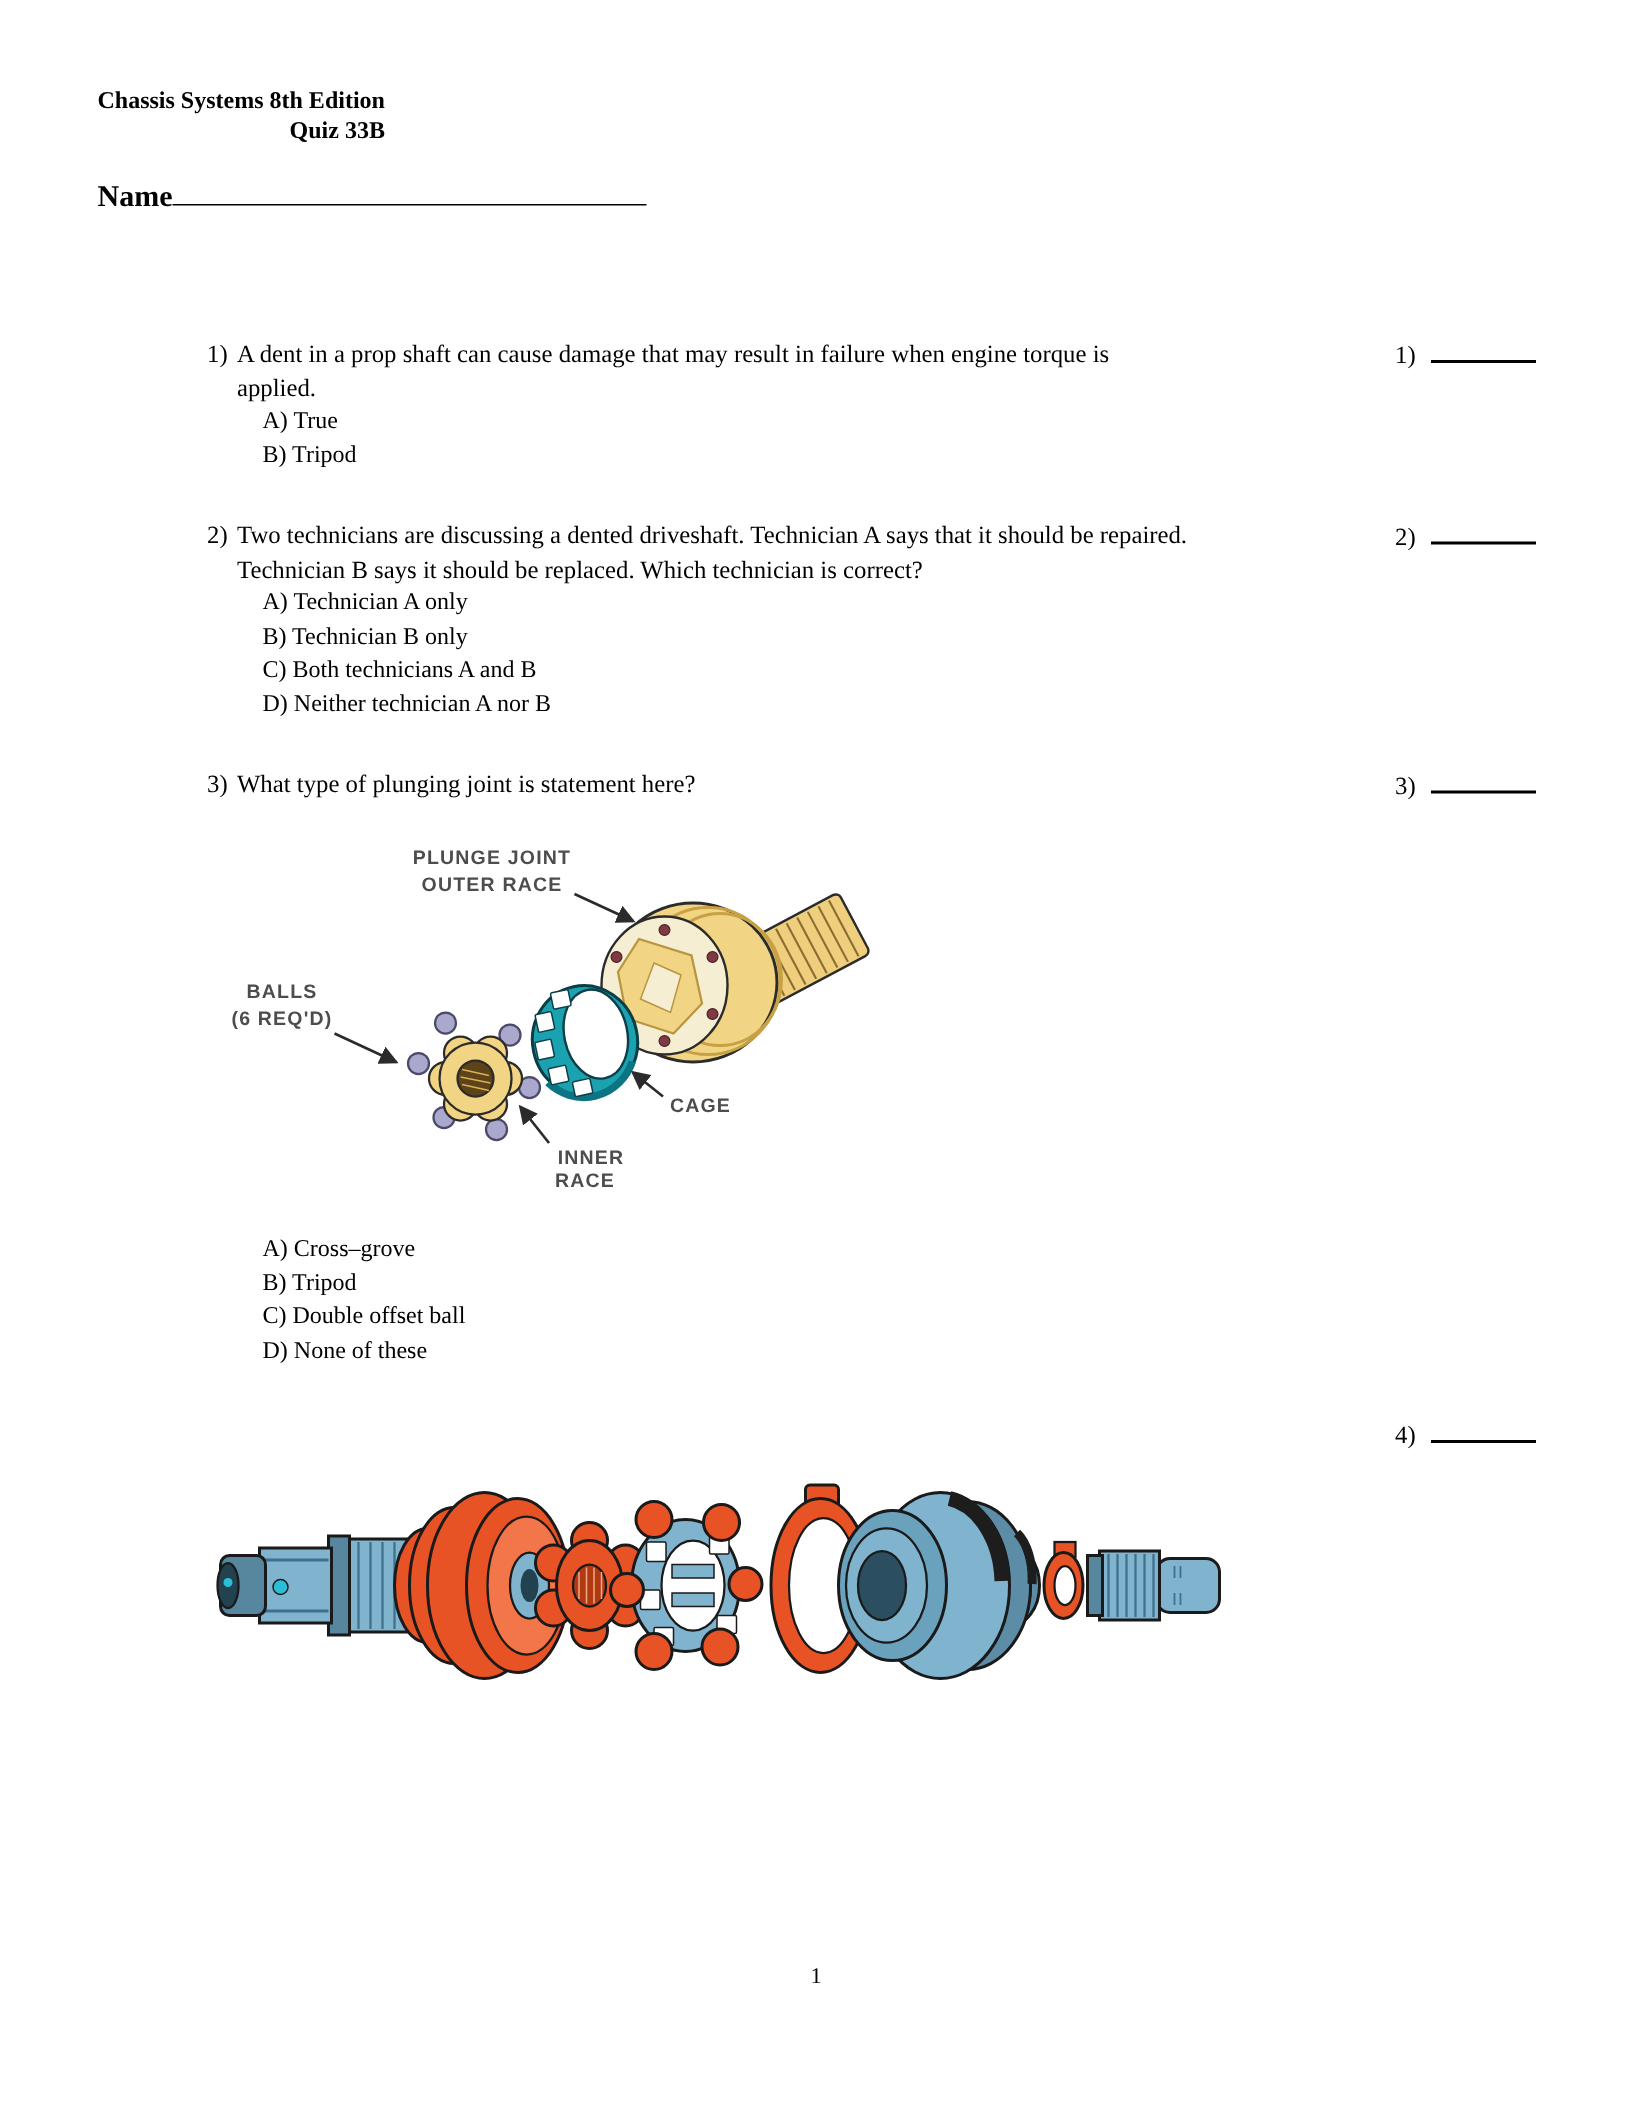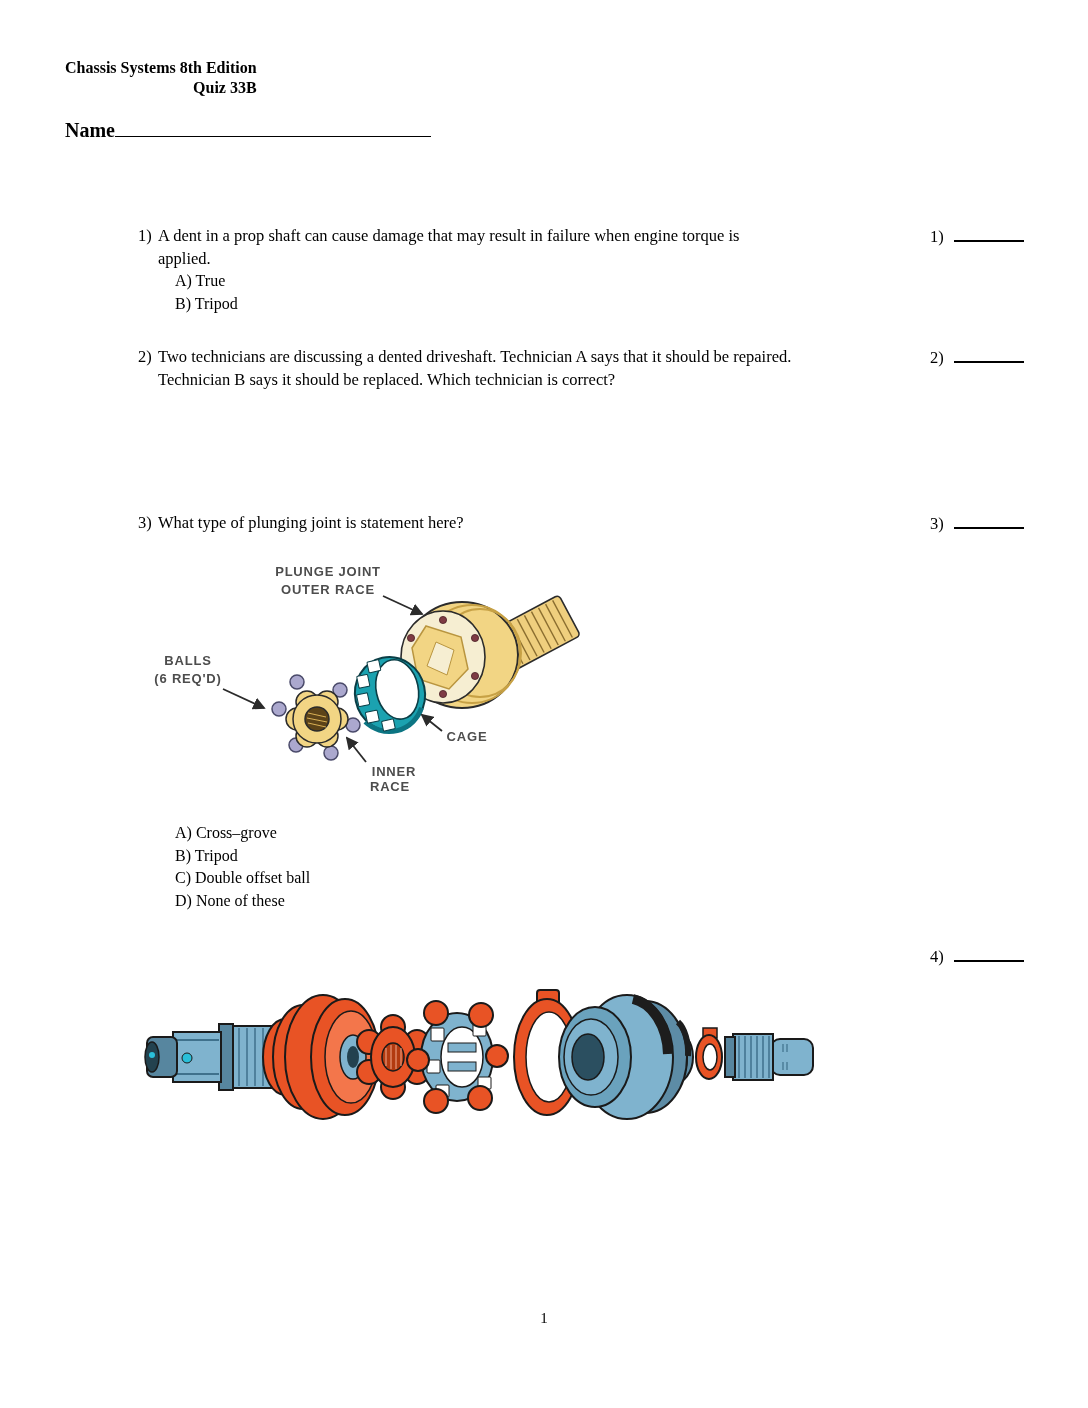--- a/index.html
+++ b/index.html
@@ -46,20 +46,26 @@
     <div class="opt">B) Tripod</div>
   </div>
   <div class="ans" style="top:225px">
     <span>1)</span><span class="ans-line"></span>
   </div>
 
   <div class="q" style="top:346px">
     <div class="q-text"><span class="q-num">2)</span><span>Two technicians are discussing a dented driveshaft. Technician A says that it should be repaired.
 Technician B says it should be replaced. Which technician is correct?</span></div>
   </div>
+  <div class="opts" style="top:391px">
+    <div class="opt">A) Technician A only</div>
+    <div class="opt">B) Technician B only</div>
+    <div class="opt">C) Both technicians A and B</div>
+    <div class="opt">D) Neither technician A nor B</div>
+  </div>
   <div class="ans" style="top:346px">
     <span>2)</span><span class="ans-line"></span>
   </div>
 
   <div class="q" style="top:512px">
     <div class="q-text"><span class="q-num">3)</span><span>What type of plunging joint is statement here?</span></div>
   </div>
   <div class="ans" style="top:512px">
     <span>3)</span><span class="ans-line"></span>
   </div>

